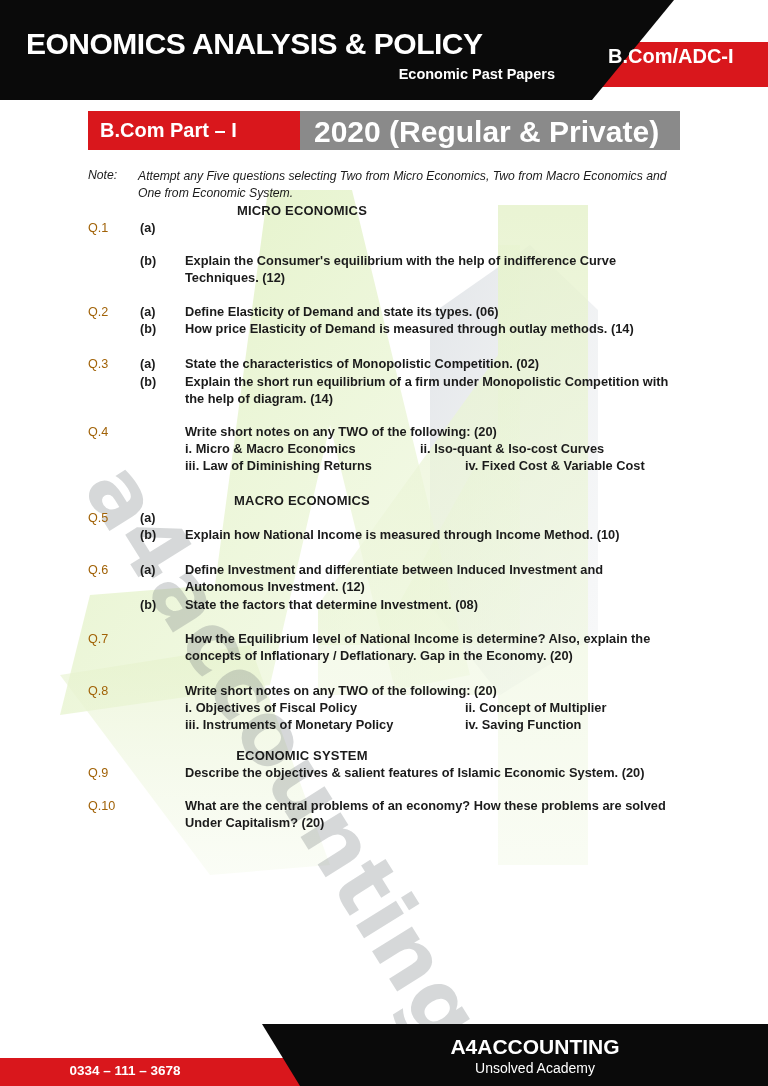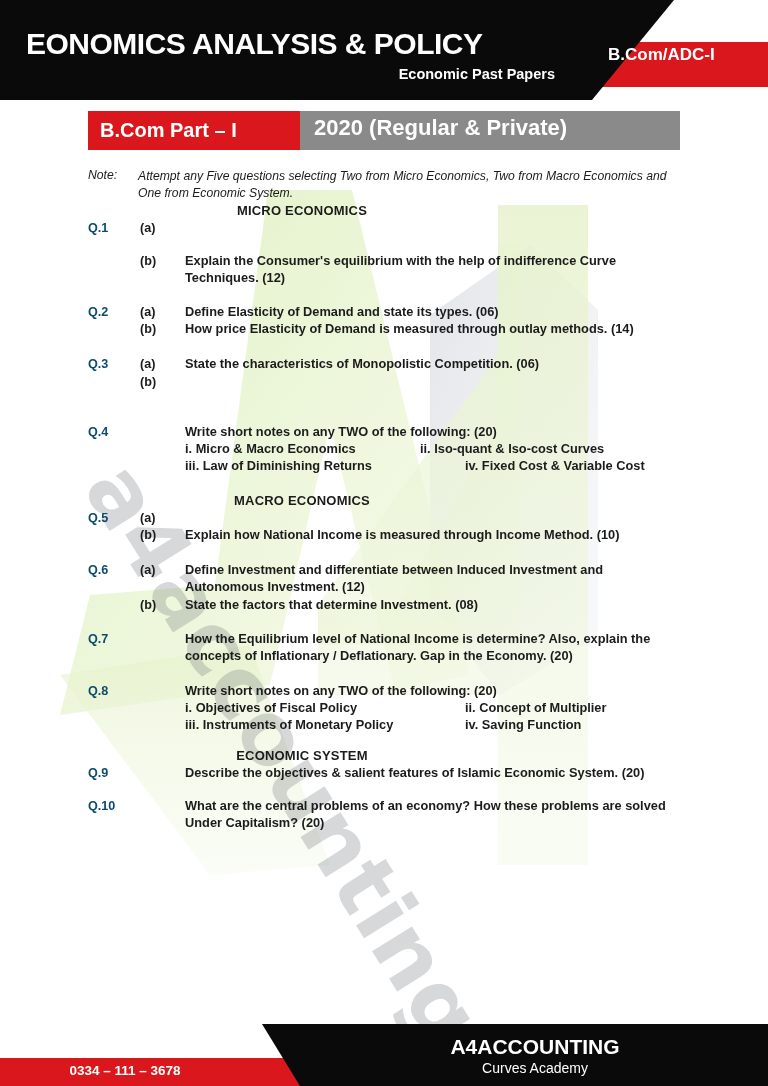--- a/index.html
+++ b/index.html
@@ -31,38 +31,38 @@
   }
   .hdr-sub{
     position:absolute;left:26px;top:66px;width:529px;
     color:#ffffff;
     font-size:14.5px;font-weight:bold;
     text-align:right;
     white-space:nowrap;
   }
   .hdr-badge{
     position:absolute;left:608px;top:45px;
-    color:#ffffff;font-size:17px;font-weight:bold;
+    color:#ffffff;font-size:20px;font-weight:bold;
     white-space:nowrap;
   }
   .bar-left{
     position:absolute;left:88px;top:111px;width:212px;height:39px;
     background:#d9171c;
   }
   .bar-right{
     position:absolute;left:300px;top:111px;width:380px;height:39px;
     background:#8a8a8a;
   }
   .bar-left-txt{
     position:absolute;left:100px;top:119px;
     color:#ffffff;font-size:20px;font-weight:600;white-space:nowrap;
   }
   .bar-right-txt{
     position:absolute;left:314px;top:115px;
-    color:#ffffff;font-size:22px;font-weight:600;white-space:nowrap;
+    color:#ffffff;font-size:30px;font-weight:600;white-space:nowrap;
   }
 
   
   .wm{position:absolute;left:0;top:175px;width:768px;height:745px;pointer-events:none;}
   .wm svg{display:block;}
   .wm-text{
     position:absolute;left:150px;top:270px;
     font-size:86px;font-weight:bold;
     color:rgba(120,125,130,0.30);
     font-family:"DejaVu Sans", sans-serif;
@@ -82,21 +82,21 @@
     position:absolute;left:138px;top:168px;width:540px;
     font-size:12.2px;font-style:italic;color:#1b1b1b;line-height:1.38;
   }
   .sec-head{
     position:absolute;width:768px;text-align:center;
     font-size:13px;font-weight:600;color:#1b1b1b;
     letter-spacing:0.2px;
     left:-82px;
   }
   .q-label{
-    position:absolute;font-size:12.6px;font-weight:bold;color:#0c4a6e;
+    position:absolute;font-size:12.6px;font-weight:normal;color:#a16207;
     left:88px;
     text-align:center;
   }
   .q-part{
     position:absolute;font-size:12.6px;font-weight:bold;color:#1b1b1b;
     left:140px;
   }
   .q-text{
     position:absolute;left:185px;width:486px;
     font-size:12.8px;font-weight:600;color:#1b1b1b;line-height:1.32;
@@ -200,22 +200,23 @@
     <div class="q-text" style="top:253px">Explain the Consumer's equilibrium with the help of indifference Curve Techniques. (12)</div>
 
     <div class="q-label" style="top:305px">Q.2</div>
     <div class="q-part" style="top:305px">(a)</div>
     <div class="q-text" style="top:304px">Define Elasticity of Demand and state its types. (06)</div>
     <div class="q-part" style="top:322px">(b)</div>
     <div class="q-text" style="top:321px">How price Elasticity of Demand is measured through outlay methods. (14)</div>
 
     <div class="q-label" style="top:357px">Q.3</div>
     <div class="q-part" style="top:357px">(a)</div>
-    <div class="q-text" style="top:356px">State the characteristics of Monopolistic Competition. (06)</div>
+    <div class="q-text" style="top:356px">State the characteristics of Monopolistic Competition. (02)</div>
     <div class="q-part" style="top:375px">(b)</div>
+    <div class="q-text" style="top:374px">Explain the short run equilibrium of a firm under Monopolistic Competition with the help of diagram. (14)</div>
 
     <div class="q-label" style="top:425px">Q.4</div>
     <div class="q-text" style="top:424px">Write short notes on any TWO of the following: (20)</div>
     <div class="q-sub" style="left:185px;top:441px">i. Micro &amp; Macro Economics</div>
     <div class="q-sub" style="left:420px;top:441px">ii. Iso-quant &amp; Iso-cost Curves</div>
     <div class="q-sub" style="left:185px;top:458px">iii. Law of Diminishing Returns</div>
     <div class="q-sub" style="left:465px;top:458px">iv. Fixed Cost &amp; Variable Cost</div>
 
     <div class="sec-head" style="top:493px">MACRO ECONOMICS</div>
 
@@ -248,16 +249,16 @@
     <div class="q-label" style="top:799px">Q.10</div>
     <div class="q-text" style="top:798px">What are the central problems of an economy? How these problems are solved Under Capitalism? (20)</div>
 
   </div>
 
   <div class="footer-wrap">
     <div class="ft-red"></div>
     <div class="ft-black"></div>
     <div class="ft-phone">0334 – 111 – 3678</div>
     <div class="ft-brand">A4ACCOUNTING</div>
-    <div class="ft-tag">Curves Academy</div>
+    <div class="ft-tag">Unsolved Academy</div>
   </div>
 
 </div>
 
 </body></html>

